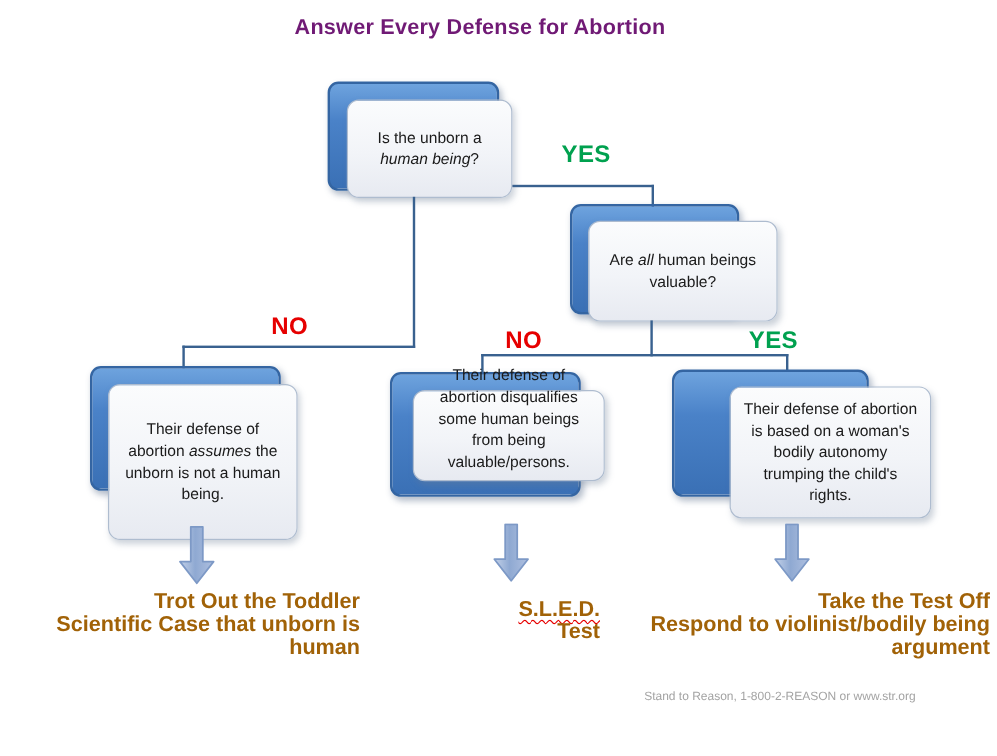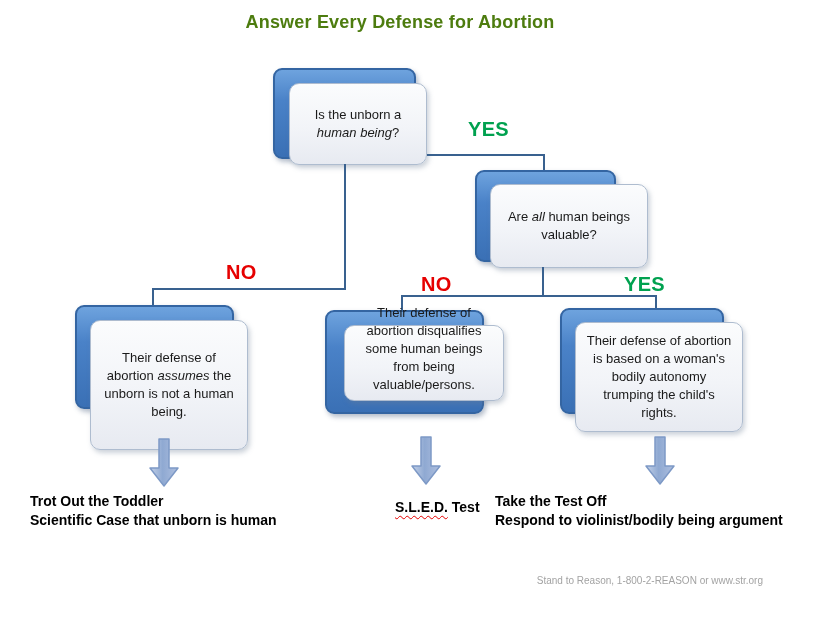--- a/index.html
+++ b/index.html
@@ -10,21 +10,21 @@
     height: 630px;
     background: #ffffff;
     overflow: hidden;
   }
   .title {
     position: absolute;
     left: 0; top: 12px; width: 800px;
     text-align: center;
     font-size: 18px;
     font-weight: bold;
-    color: #4d7c0f;
+    color: #701a75;
     letter-spacing: 0.2px;
   }
   
   .back-box {
     position: absolute;
     border-radius: 9px;
     border: 2px solid #3465a2;
     background: linear-gradient(180deg, #6ea3de 0%, #4a82c8 35%, #3a70b5 100%);
     box-shadow: 2px 3px 5px rgba(90,110,140,0.45);
   }
@@ -57,24 +57,24 @@
   }
   .yes { color: #00a14f; }
   .no  { color: #e60000; }
   .arrow {
     position: absolute;
     width: 32px;
     height: 50px;
   }
   .tactic {
     position: absolute;
-    text-align: left;
-    font-size: 14px;
+    text-align: right;
+    font-size: 18px;
     font-weight: bold;
-    color: #000000;
+    color: #a16207;
     line-height: 19px;
   }
   .sled-underline {
     text-decoration: underline;
     text-decoration-style: wavy;
     text-decoration-color: #e60000;
     text-decoration-thickness: 1px;
     text-underline-offset: 3px;
     margin-left: 45px;
   }
@@ -124,21 +124,21 @@
   <div class="front-box" style="left:90px; top:320px; width:158px; height:130px;">
     <div><span>Their defense of abortion </span><em>assumes</em><span> the unborn is not a human being.</span></div>
   </div>
 
   <div class="back-box" style="left:325px; top:310px; width:155px; height:100px;"></div>
   <div class="front-box" style="left:344px; top:325px; width:160px; height:76px;align-items:flex-end;">
     <div>Their defense of abortion disqualifies some human beings from being valuable/persons.</div>
   </div>
 
   <div class="back-box" style="left:560px; top:308px; width:160px; height:102px;"></div>
-  <div class="front-box" style="left:575px; top:322px; width:168px; height:110px;">
+  <div class="front-box" style="left:608px; top:322px; width:168px; height:110px;">
     <div>Their defense of abortion is based on a woman's bodily autonomy trumping the child's rights.</div>
   </div>
 
   <svg class="arrow" style="left:148px; top:438px;" viewBox="0 0 32 50">
     <defs>
       <linearGradient id="arrowGrad1" x1="0" y1="0" x2="1" y2="0">
         <stop offset="0" stop-color="#c3d1e8"></stop>
           <stop offset="0.45" stop-color="#8fa9d2"></stop>
           <stop offset="1" stop-color="#aebfdf"></stop>
       </linearGradient>

